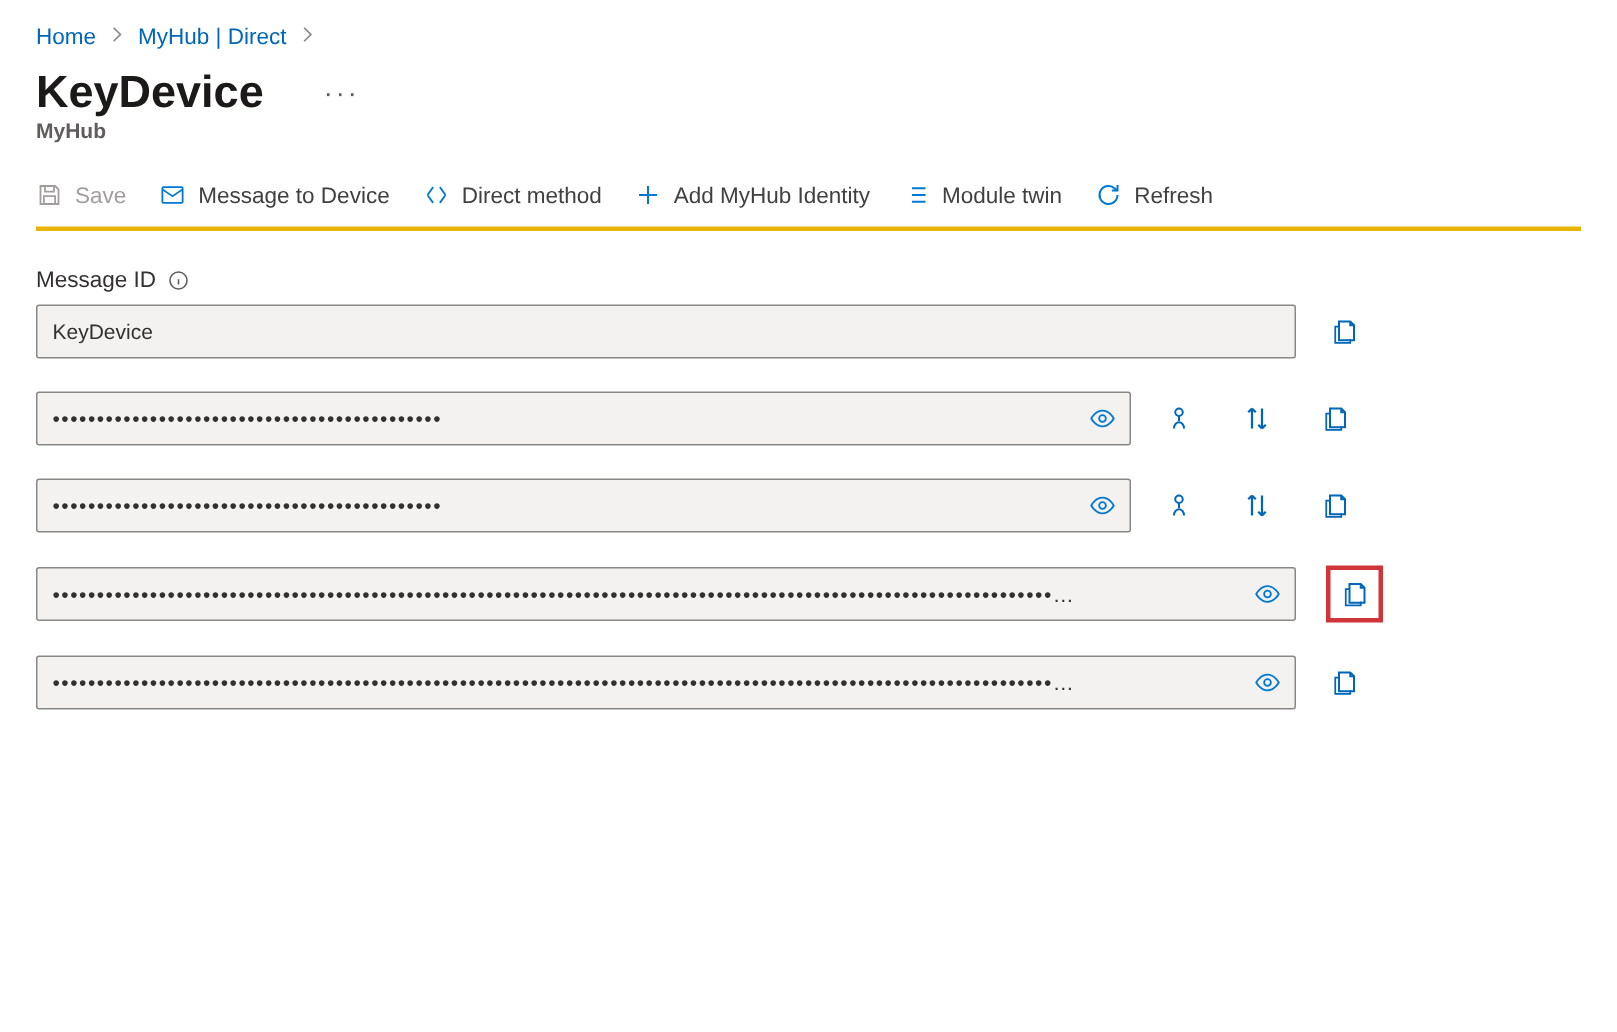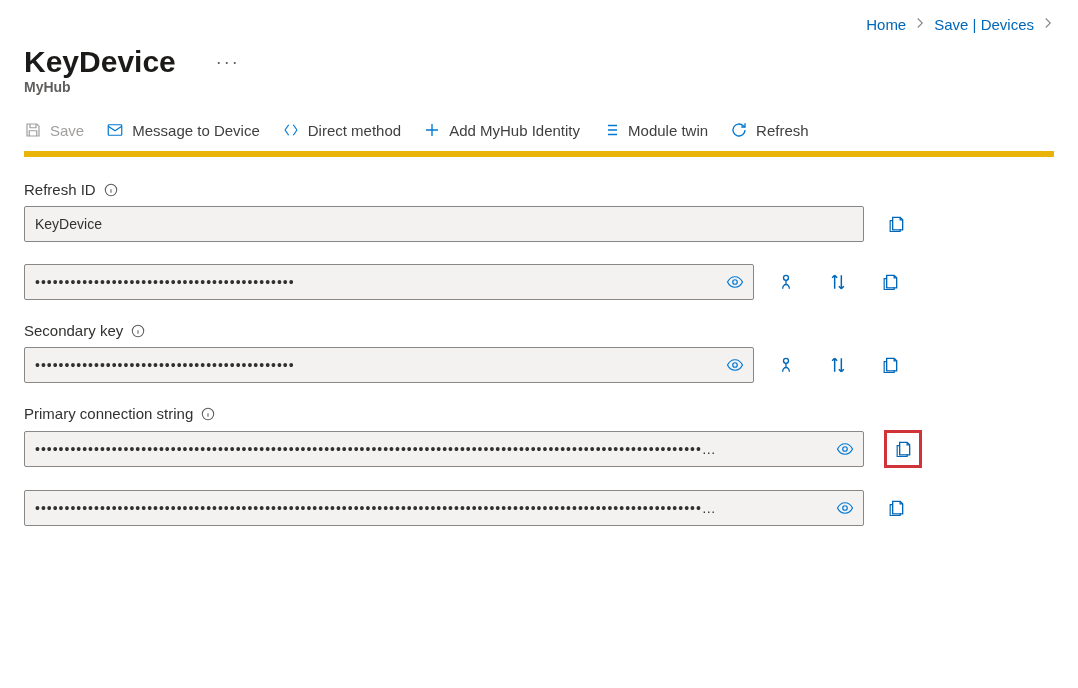--- a/index.html
+++ b/index.html
@@ -9,21 +9,20 @@
     color: #323130;
     background: #fff;
     padding: 16px 24px;
   }
   .breadcrumb {
     display: flex;
     align-items: center;
     gap: 8px;
     font-size: 15px;
     margin-bottom: 12px;
-    justify-content: flex-end;
   }
   .breadcrumb a { color: #0066b8; text-decoration: none; cursor: pointer; }
   .bc-sep { color: #8a8886; font-size: 13px; }
   .title-row {
     display: flex;
     align-items: center;
     gap: 14px;
     margin-bottom: 0px;
   }
   .page-title {
@@ -43,21 +42,21 @@
     font-size: 14px;
     color: #605e5c;
     margin-bottom: 18px;
     font-weight: bold;
   }
   .toolbar {
     display: flex;
     align-items: center;
     gap: 22px;
     padding: 8px 0 12px 0;
-    border-bottom: 6px solid #eab308;
+    border-bottom: 3px solid #eab308;
     margin-bottom: 24px;
   }
   .tb-item {
     display: inline-flex;
     align-items: center;
     gap: 8px;
     font-size: 15px;
     color: #404040;
     cursor: pointer;
   }
@@ -131,21 +130,21 @@
 </head>
 <body>
 
 <nav class="breadcrumb">
   <a>Home</a>
   <span class="bc-sep">
     <svg viewBox="0 0 16 16" width="12" height="12" fill="none" stroke="currentColor" stroke-width="1.5">
         <path d="M5 2l6 6-6 6"></path>
       </svg>
   </span>
-  <a>Save | Devices</a>
+  <a>MyHub | Direct</a>
   <span class="bc-sep">
     <svg viewBox="0 0 16 16" width="12" height="12" fill="none" stroke="currentColor" stroke-width="1.5">
         <path d="M5 2l6 6-6 6"></path>
       </svg>
   </span>
 </nav>
 
 <div class="title-row">
   <h1 class="page-title">KeyDevice</h1>
   <span class="icon-btn">
@@ -209,21 +208,21 @@
           <path d="M20 12a8 8 0 1 1-2.34-5.66L20 8"></path>
           <path d="M20 3v5h-5"></path>
         </svg>
     </span>
     <span>Refresh</span>
   </div>
 </div>
 
 <div class="field">
   <div class="field-label">
-    <span>Refresh ID</span>
+    <span>Message ID</span>
     <span class="info-icon">
       <svg viewBox="0 0 16 16" fill="none" stroke="currentColor" stroke-width="1.2">
           <circle cx="8" cy="8" r="6.5"></circle>
           <path d="M8 7v4M8 5h.01"></path>
         </svg>
     </span>
   </div>
   <div class="field-row">
     <div class="input-wrap">
       <input type="text" readonly="" style="letter-spacing: normal;" value="KeyDevice">
@@ -268,29 +267,20 @@
             <path d="M8 4h9l3 3v12H8z"></path>
             <path d="M17 4v3h3"></path>
             <path d="M8 8H5v13h12v-3" stroke-width="1.4"></path>
           </svg>
       </span>
     </div>
   </div>
 </div>
 
 <div class="field">
-  <div class="field-label">
-    <span>Secondary key</span>
-    <span class="info-icon">
-      <svg viewBox="0 0 16 16" fill="none" stroke="currentColor" stroke-width="1.2">
-          <circle cx="8" cy="8" r="6.5"></circle>
-          <path d="M8 7v4M8 5h.01"></path>
-        </svg>
-    </span>
-  </div>
   <div class="field-row">
     <div class="input-wrap" style="flex:0 0 730px;">
       <input type="text" readonly="" value="••••••••••••••••••••••••••••••••••••••••••••" style="">
       <span class="eye-btn">
         <svg viewBox="0 0 24 24" fill="none" stroke="currentColor" stroke-width="1.6">
             <path d="M2 12s3.5-7 10-7 10 7 10 7-3.5 7-10 7-10-7-10-7z"></path>
             <circle cx="12" cy="12" r="3"></circle>
           </svg>
       </span>
     </div>
@@ -311,29 +301,20 @@
             <path d="M8 4h9l3 3v12H8z"></path>
             <path d="M17 4v3h3"></path>
             <path d="M8 8H5v13h12v-3" stroke-width="1.4"></path>
           </svg>
       </span>
     </div>
   </div>
 </div>
 
 <div class="field">
-  <div class="field-label">
-    <span>Primary connection string</span>
-    <span class="info-icon">
-      <svg viewBox="0 0 16 16" fill="none" stroke="currentColor" stroke-width="1.2">
-          <circle cx="8" cy="8" r="6.5"></circle>
-          <path d="M8 7v4M8 5h.01"></path>
-        </svg>
-    </span>
-  </div>
   <div class="field-row">
     <div class="input-wrap">
       <input type="text" readonly="" value="•••••••••••••••••••••••••••••••••••••••••••••••••••••••••••••••••••••••••••••••••••••••••••••••••••••••••••••••••…" style="">
       <span class="eye-btn">
         <svg viewBox="0 0 24 24" fill="none" stroke="currentColor" stroke-width="1.6">
             <path d="M2 12s3.5-7 10-7 10 7 10 7-3.5 7-10 7-10-7-10-7z"></path>
             <circle cx="12" cy="12" r="3"></circle>
           </svg>
       </span>
     </div>

